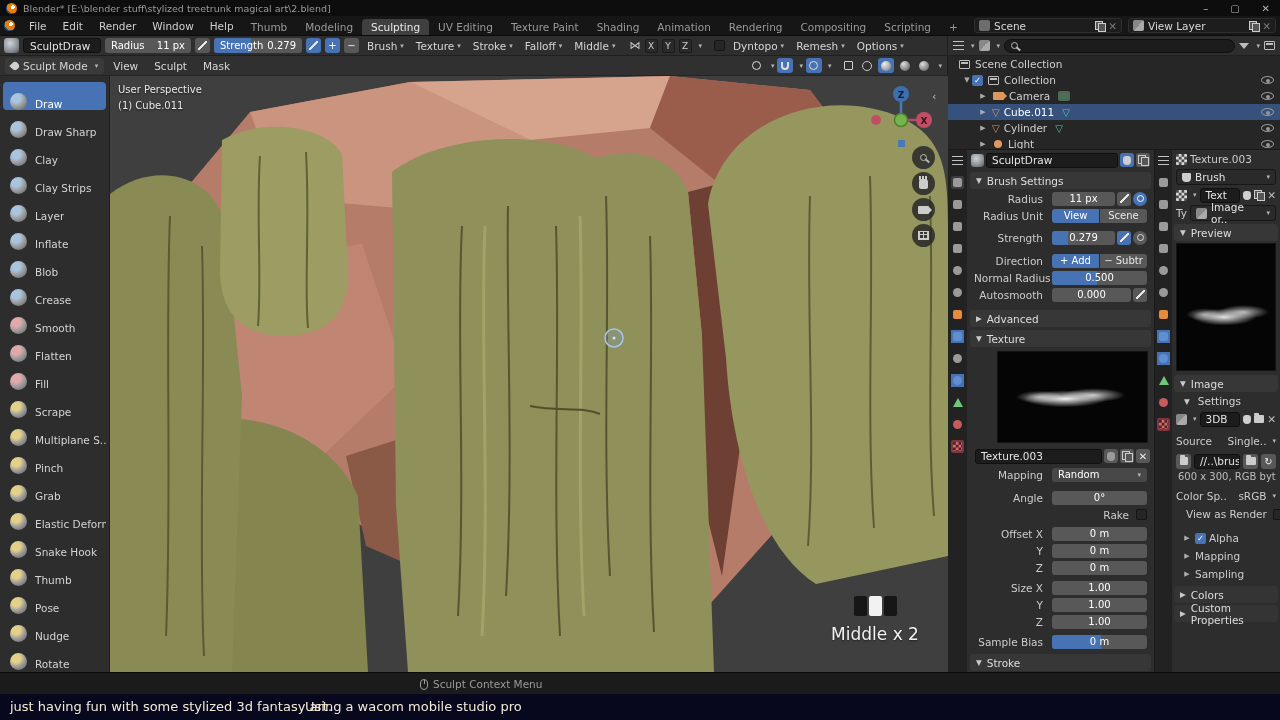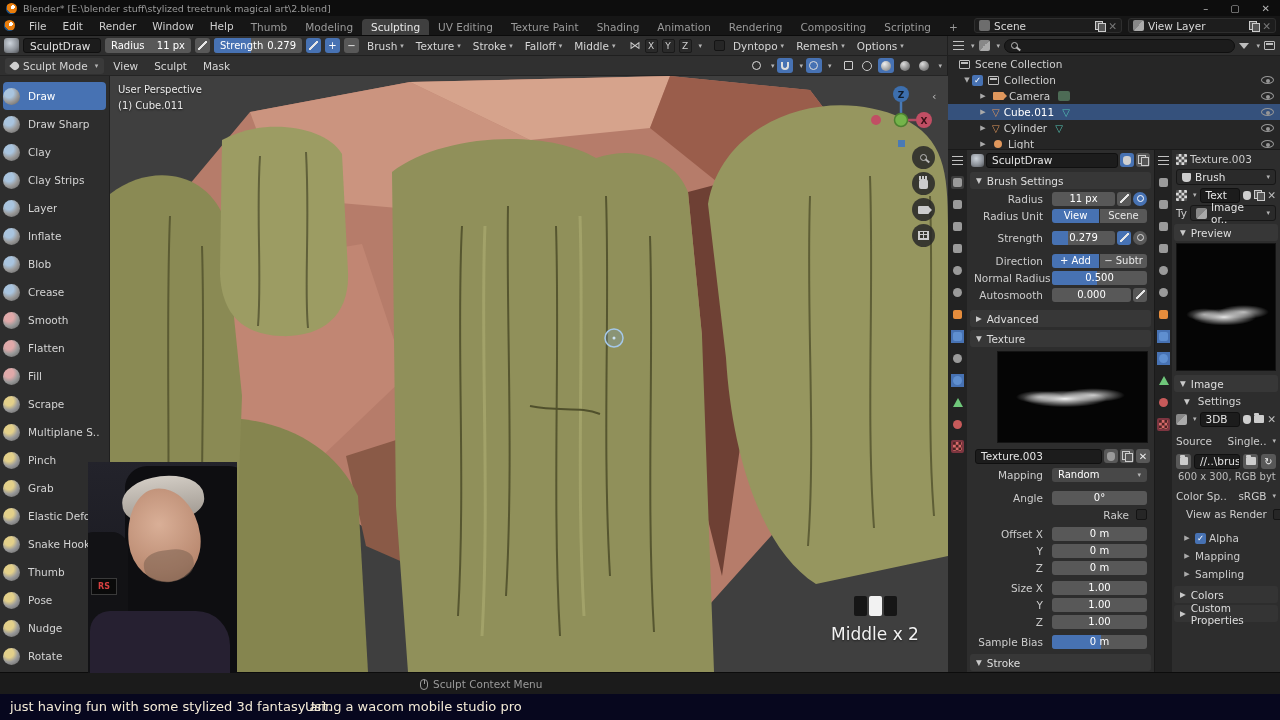--- a/index.html
+++ b/index.html
@@ -66,21 +66,21 @@
 .vico{width:16px;height:15px;border-radius:3px;display:flex;align-items:center;justify-content:center;background:transparent}
 .vico.on{background:#4772b3}
 .ball{width:10px;height:10px;border-radius:50%;background:radial-gradient(circle at 35% 30%,#efefef,#9a9a9a 70%)}
 .ball.wire{background:none;border:1px solid #c9c9c9}
 .ball.mat{background:radial-gradient(circle at 35% 30%,#ddd,#888 60%,#555)}
 .magnet{width:8px;height:8px;border:2px solid #ddd;border-top:none;border-radius:0 0 5px 5px}
 .orb{width:9px;height:9px;border-radius:50%;border:1.5px solid #ddd}
 .sq{width:9px;height:9px;border:1.4px solid #cecece;border-radius:1px}
 
 #toolbar{left:0;top:76px;width:110px;height:596px;background:#2d2d2d;border-right:1px solid #1f1f1f;padding-top:6px}
-.tool{display:flex;align-items:center;height:28px;gap:8px;margin:0 3px;border-radius:4px}
+.tool{display:flex;align-items:flex-end;height:28px;padding-left:7px;gap:8px;margin:0 3px;border-radius:4px}
 .tool.active{background:#4772b3;color:#fff}
 .ticon{width:17px;height:17px;border-radius:50%;flex:0 0 auto;background:radial-gradient(circle at 35% 30%,var(--tint,#cdd6e0) 0 28%,#9a9a9a 55%,#5c5c5c)}
 .tool:nth-child(-n+8){--tint:#a9c4de}
 .tool:nth-child(n+9):nth-child(-n+11){--tint:#e0a9a9}
 .tool:nth-child(n+12){--tint:#e3d08a}
 .tlabel{white-space:nowrap;overflow:hidden}
 
 #viewport{left:110px;top:76px;width:838px;height:596px;background:#3f3f3f;overflow:hidden}
 #vptext{left:8px;top:6px;color:#e9e9e9;text-shadow:0 1px 2px rgba(0,0,0,.6);line-height:16px;font-size:10px}
 #gizmo{left:756px;top:4px}
@@ -861,23 +861,14 @@
       <span class="mouseico"></span>
       <span>Sculpt Context Menu</span>
     </div>
   </div>
 
   <div id="caption" class="abs">
     <span style="left:10px">just having fun with some stylized 3d fantasy art.</span>
     <span style="left:305px">Using a wacom mobile studio pro</span>
   </div>
 
-  <div id="webcam" class="abs">
-    <div class="chair"></div>
-    <div class="chairwing"></div>
-    <div class="rslogo">RS</div>
-    <div class="hair"></div>
-    <div class="head"></div>
-    <div class="beard"></div>
-    <div class="shirt"></div>
-  </div>
 
 </div>
 
 </body></html>

